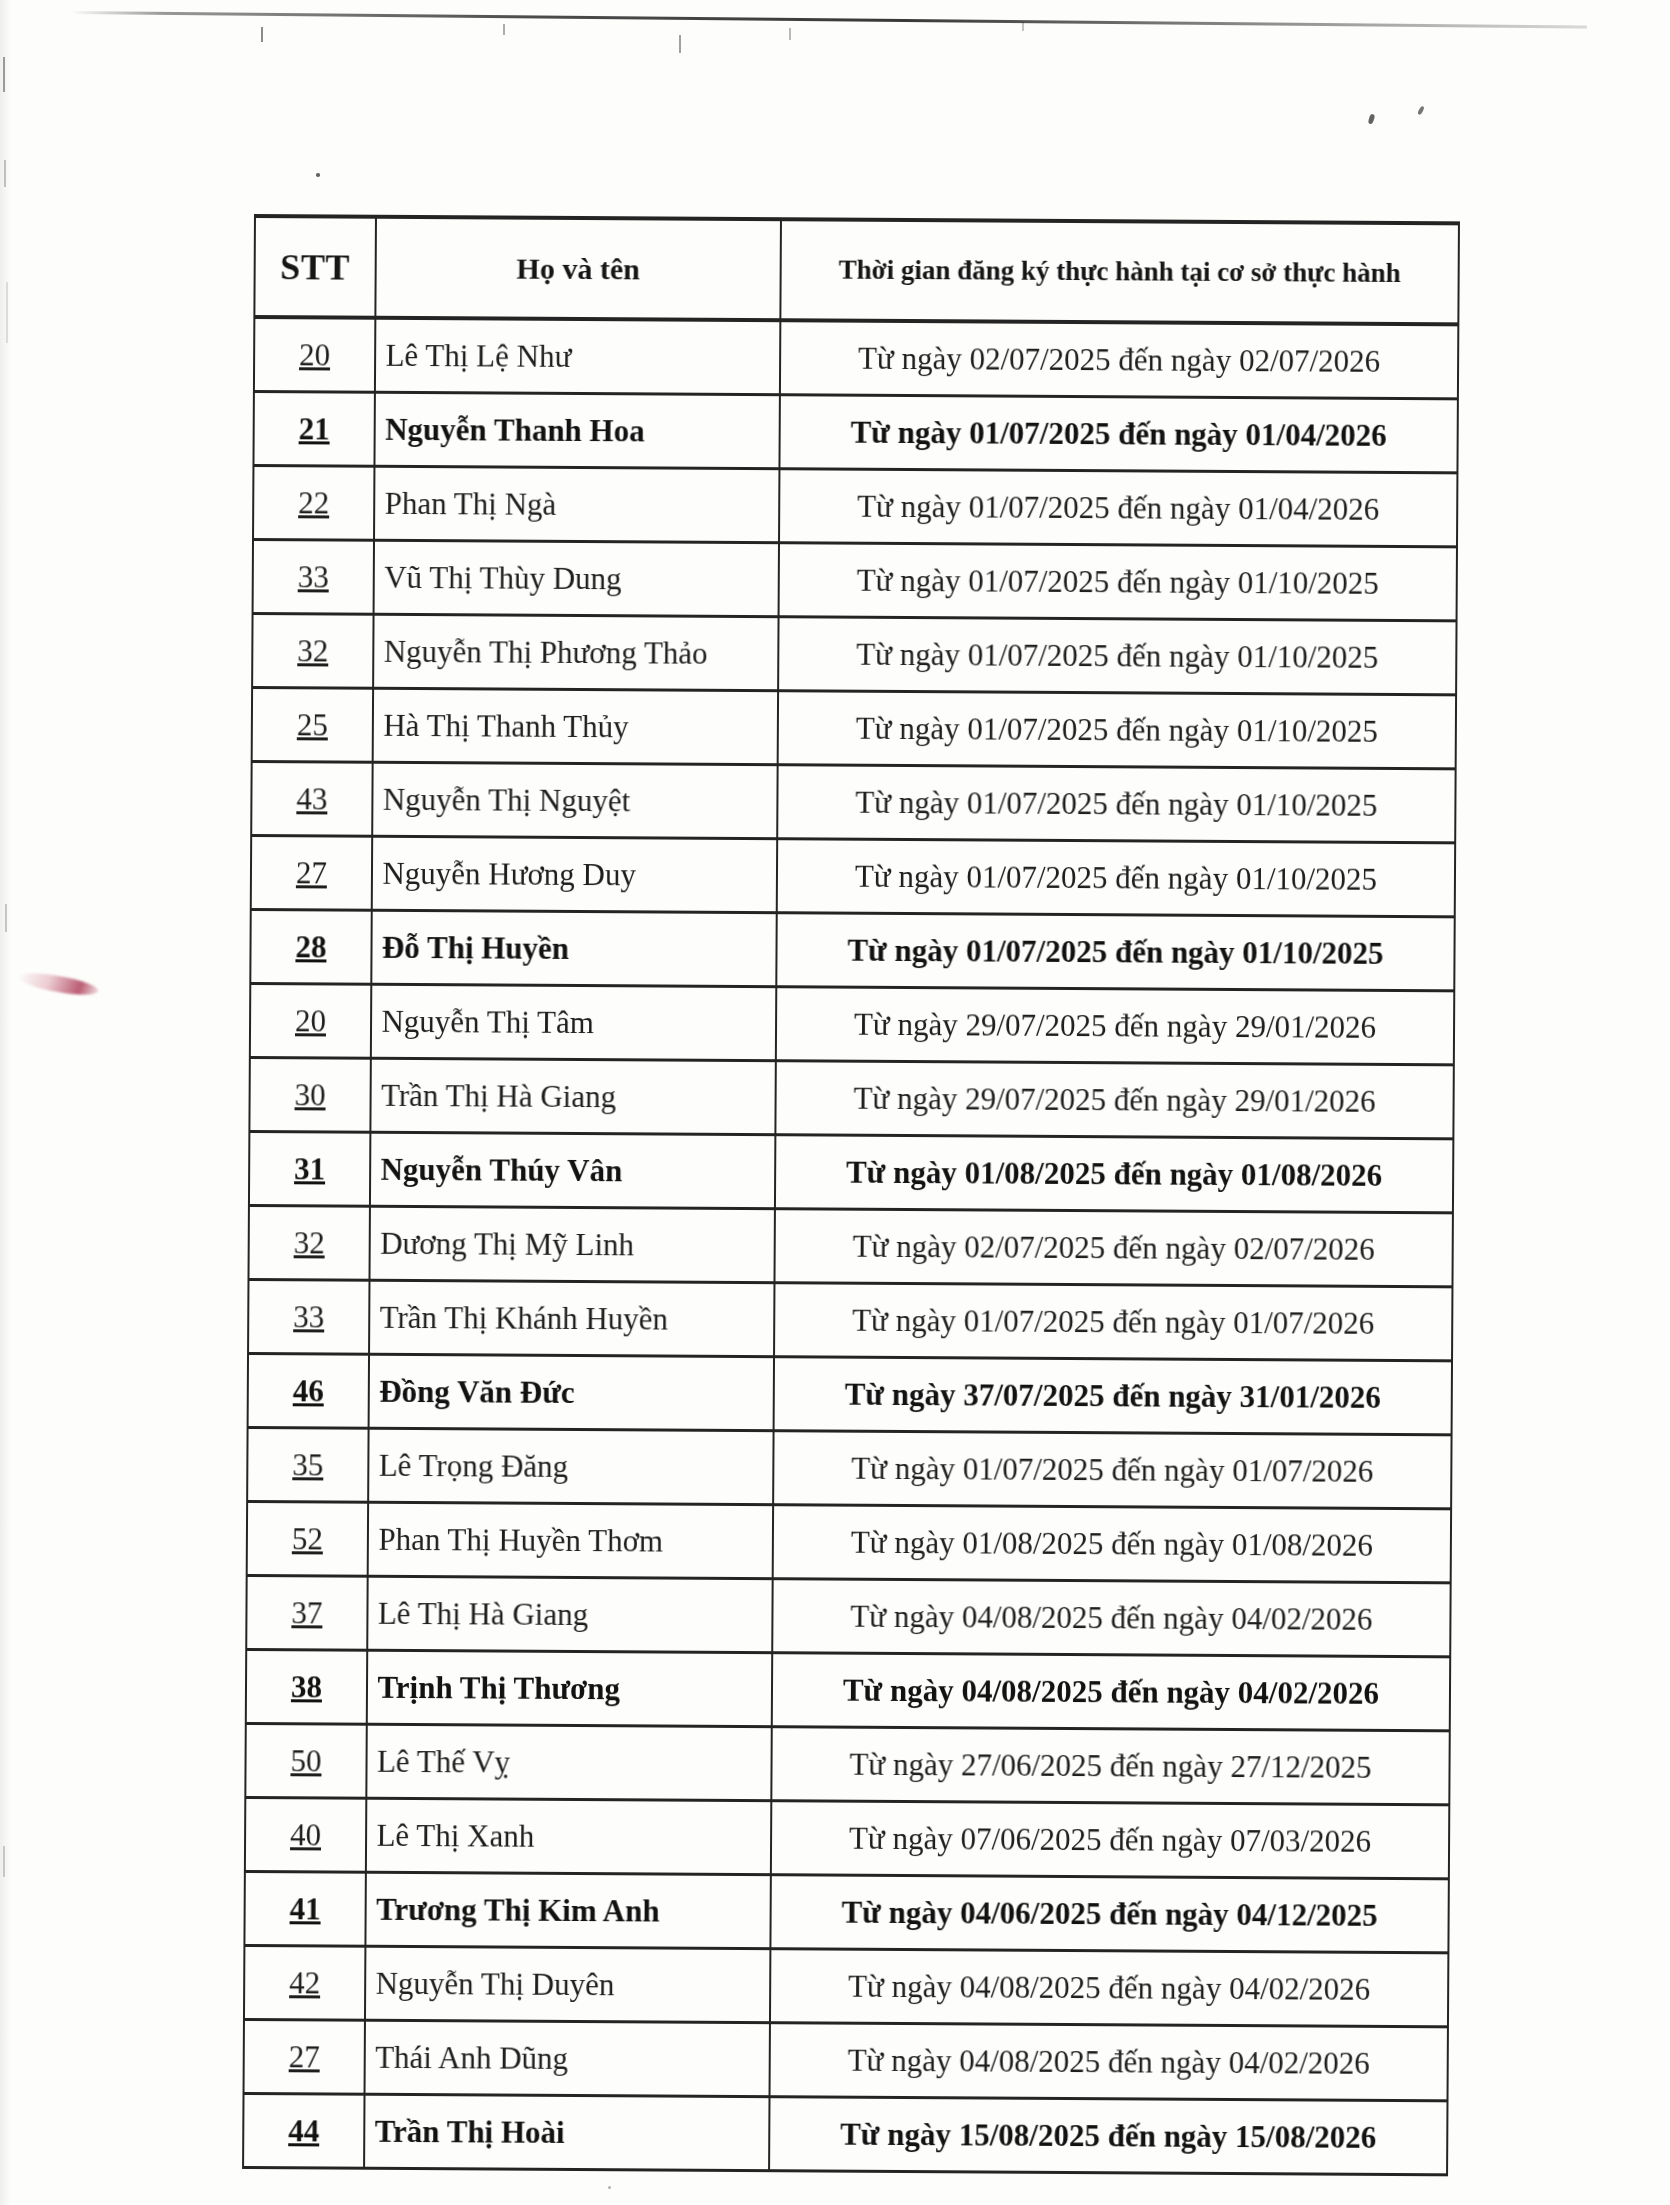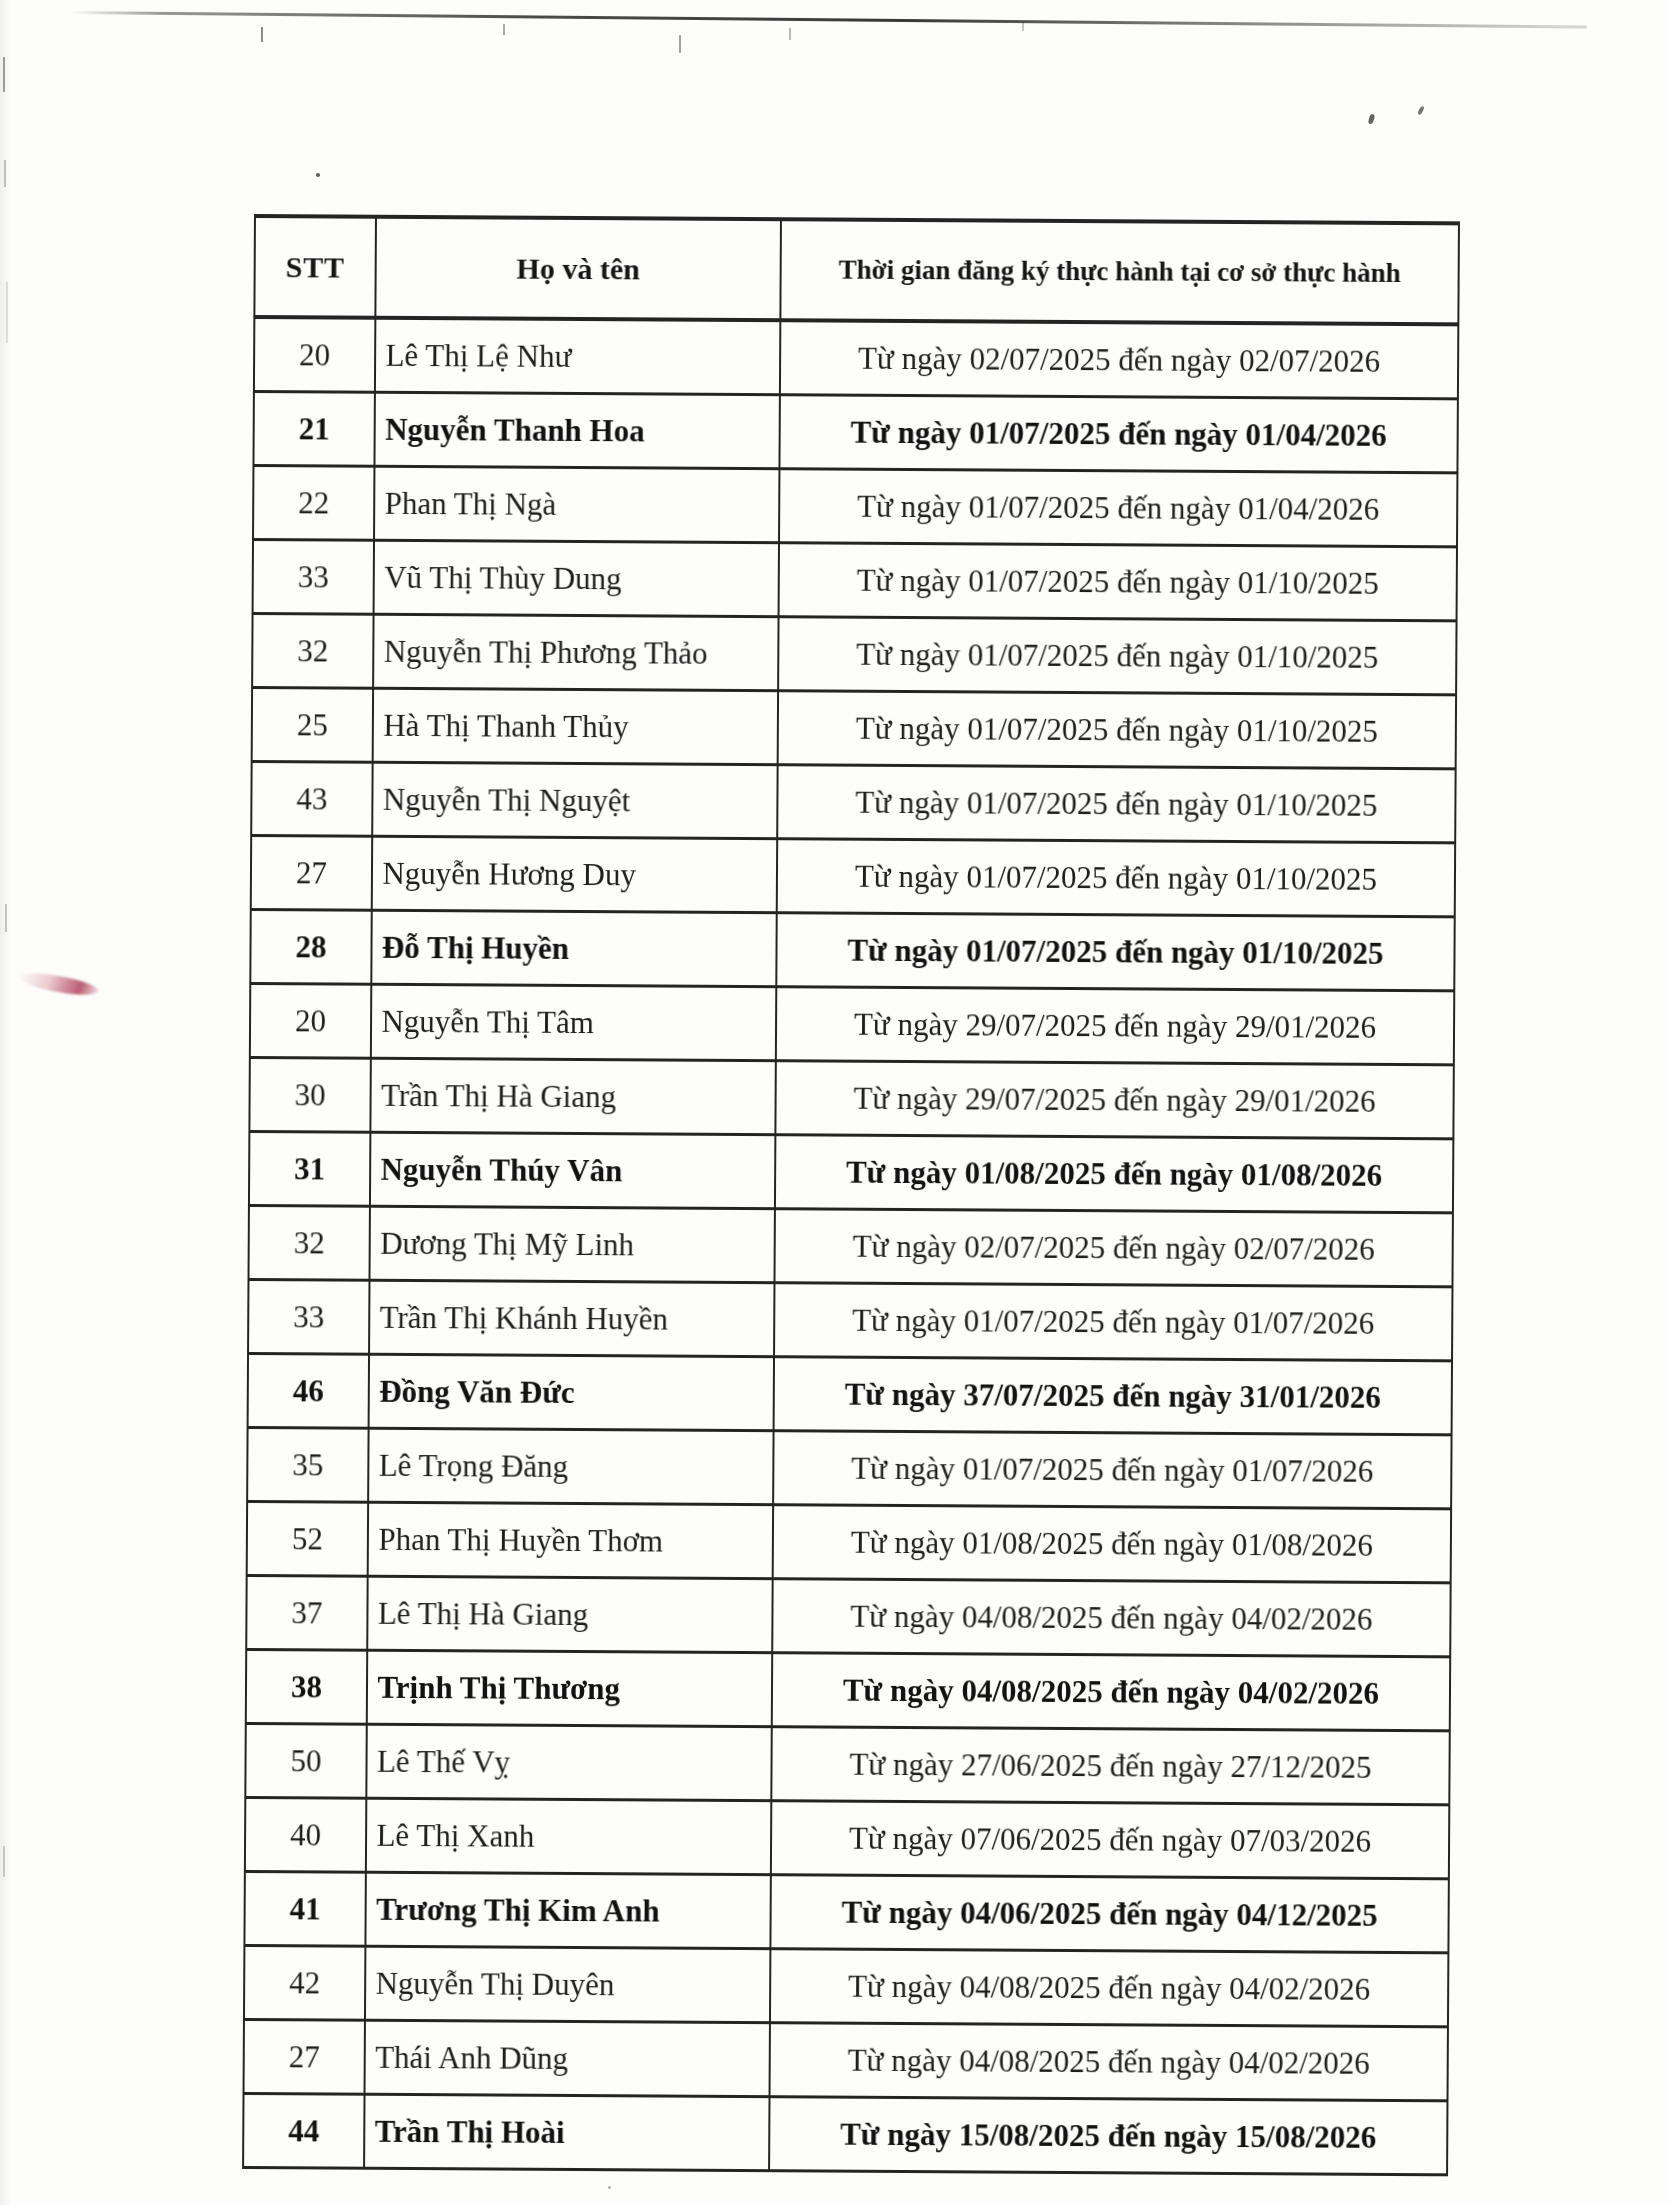--- a/index.html
+++ b/index.html
@@ -61,25 +61,25 @@
   th,td{
     border:2px solid #242424;
     border-top-width:3.4px;border-bottom-width:3.4px;
     overflow:hidden;
   }
   thead th{
     height:95px;vertical-align:middle;text-align:center;
     font-weight:bold;border-top-width:4.7px;border-bottom-width:4px;
     color:#161616;
   }
-  th.c-stt{font-size:30px;letter-spacing:0.7px;}
+  th.c-stt{font-size:36px;letter-spacing:0.7px;}
   th.c-name{font-size:30px;}
   th.c-time{font-size:27px;}
   tbody td{height:69px;vertical-align:middle;font-size:31px;color:#1e1e1e;}
-  td.c-stt{text-align:center;}
+  td.c-stt{text-align:center;text-decoration:underline;}
   td.c-name{text-align:left;padding-left:9.4px;}
   td.c-time{text-align:center;}
   tr.heavy td{font-weight:bold;color:#121212;}
 </style>
 </head>
 <body>
 
 <div class="page">
 
   <div class="edge-shade"></div>

